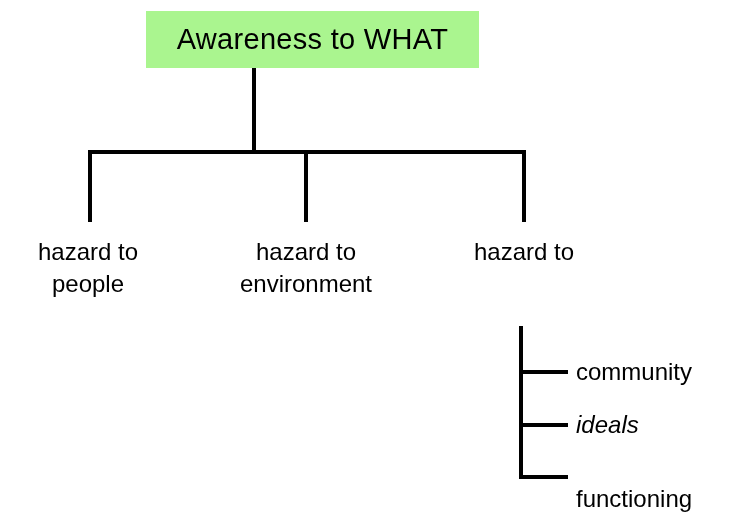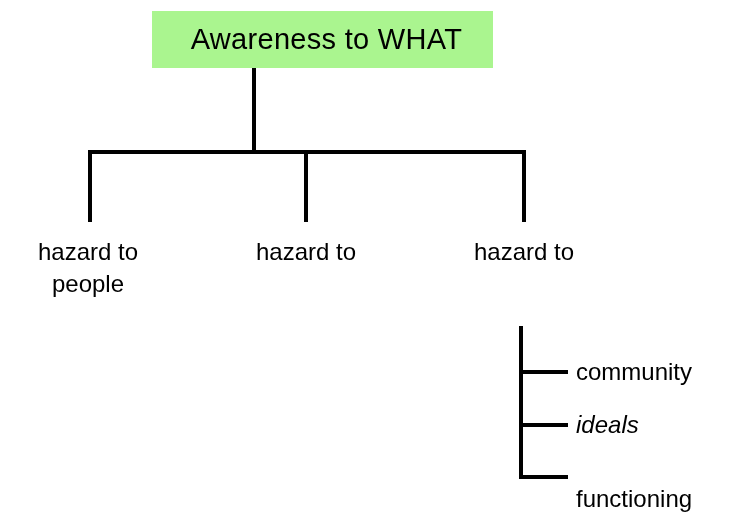--- a/index.html
+++ b/index.html
@@ -15,29 +15,28 @@
     position: relative;
     width: 732px;
     height: 527px;
     background: #ffffff;
     overflow: hidden;
   }
 
   
   .root-box {
     position: absolute;
-    left: 152px;
+    left: 146px;
     top: 11px;
     width: 333px;
     height: 57px;
     background: #aaf58f;
     display: flex;
     align-items: center;
     justify-content: center;
-    padding-left: 8px;
   }
   .root-label {
     font-size: 29px;
     font-weight: 400;
     letter-spacing: 0.3px;
     color: #000000;
     white-space: nowrap;
   }
 
   
@@ -126,20 +125,21 @@
   <div class="line v-branch b2"></div>
   <div class="line v-branch b3"></div>
 
   <div class="l2-label p1">
     <div>hazard to</div>
     <div>people</div>
   </div>
 
   <div class="l2-label p2">
     <div>hazard to</div>
+    <div>environment</div>
   </div>
 
   <div class="l2-label p3">
     <div>hazard to</div>
   </div>
 
   <div class="line sub-spine"></div>
 
   <div class="line sub-stub s1"></div>
   <div class="line sub-stub s2"></div>

